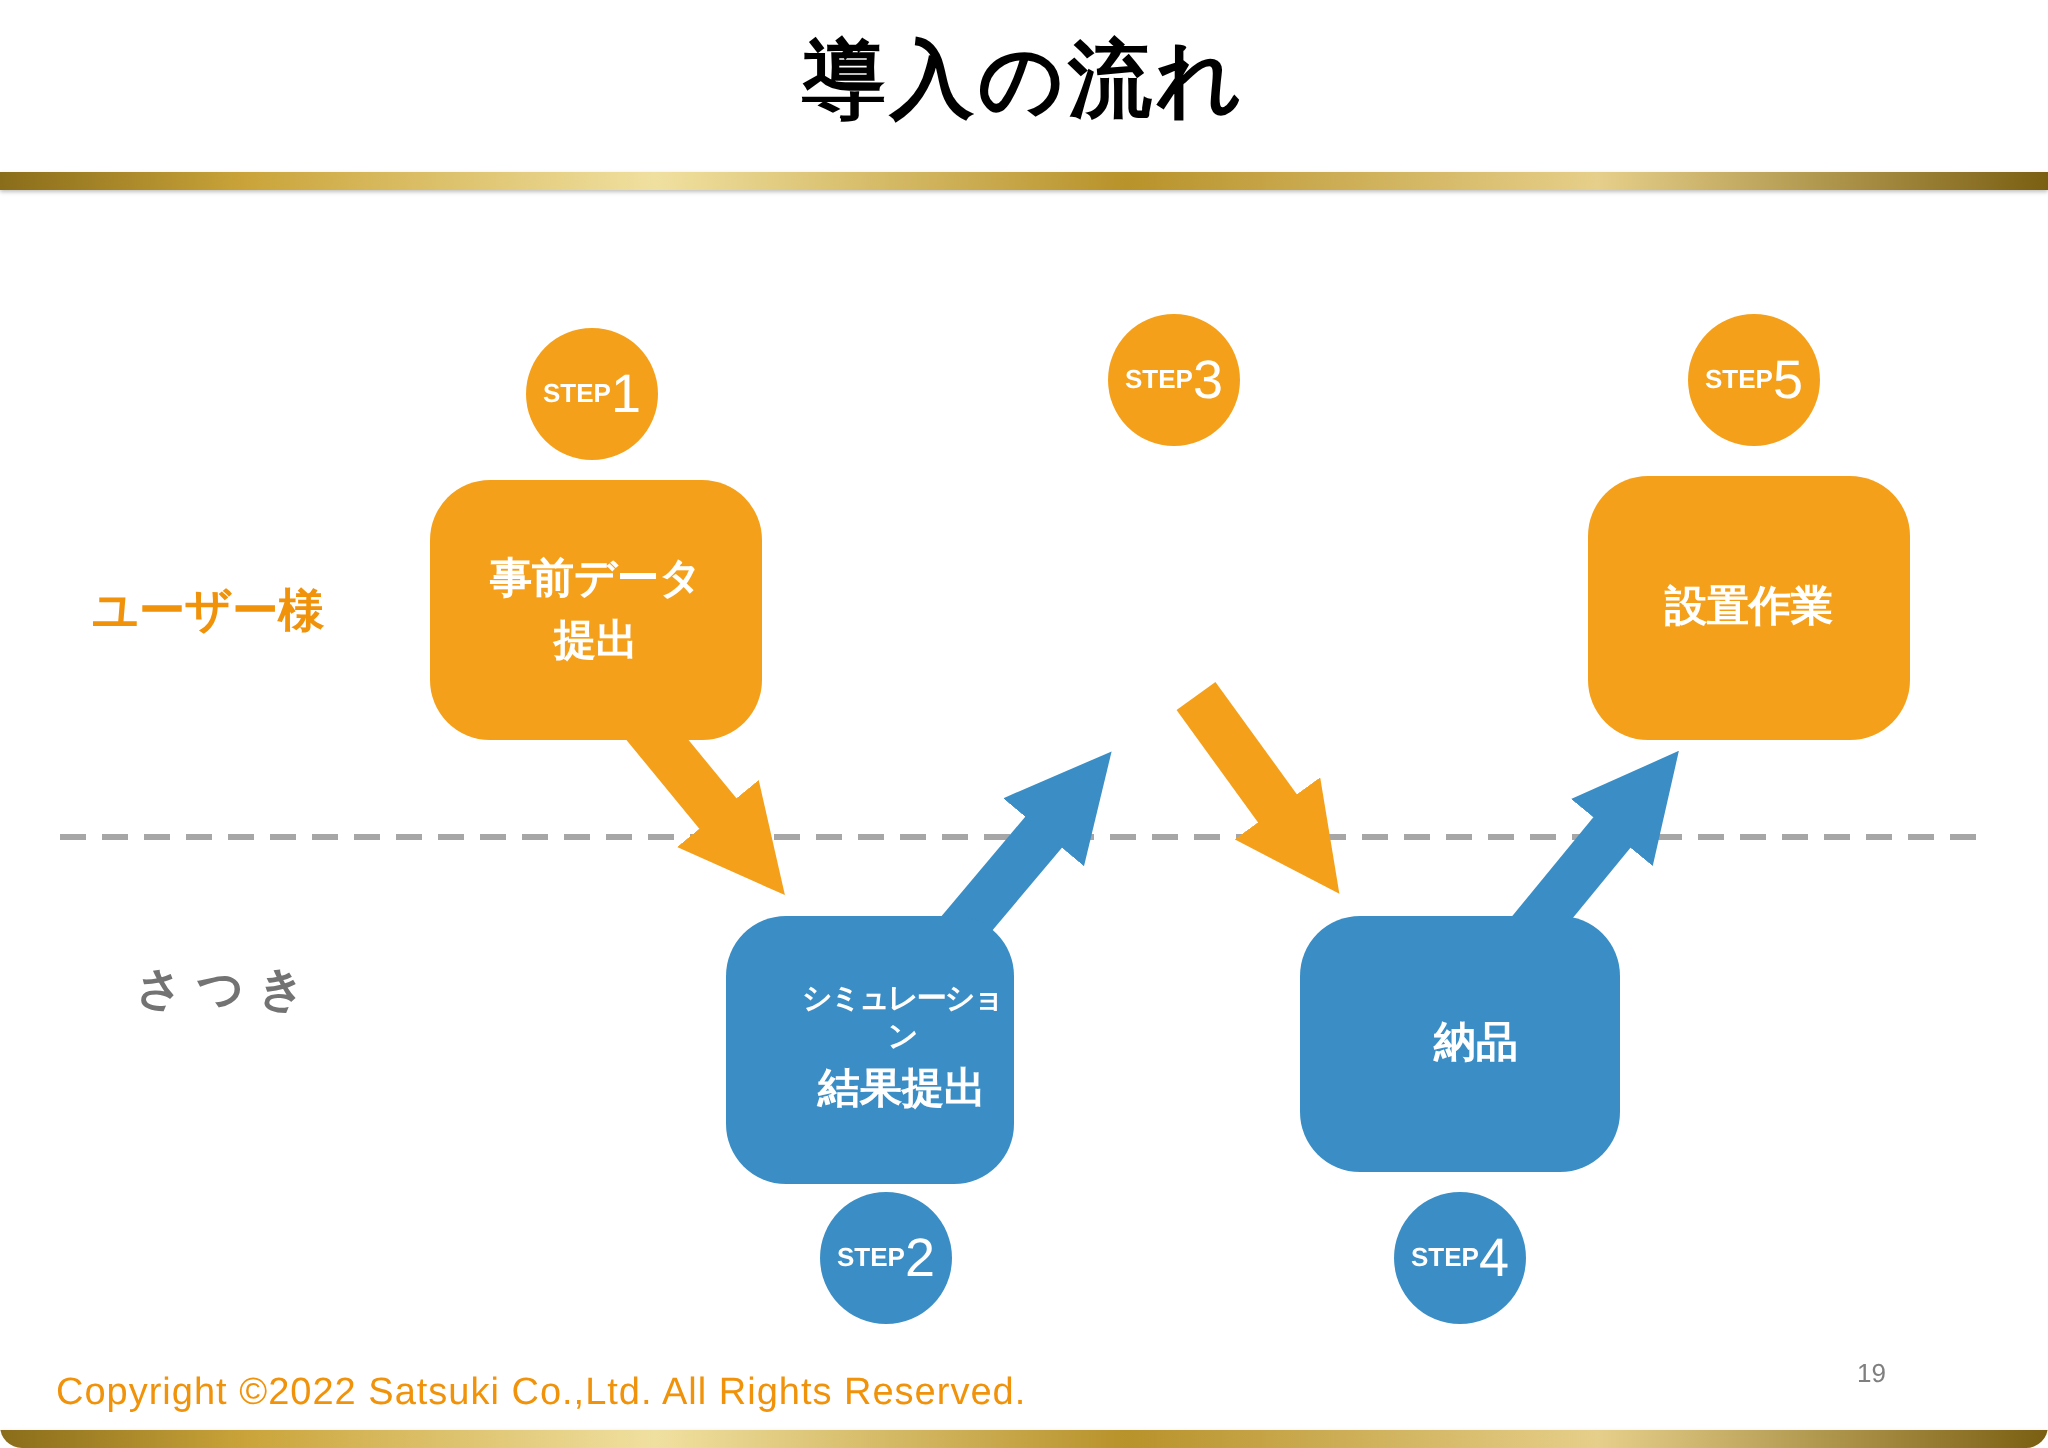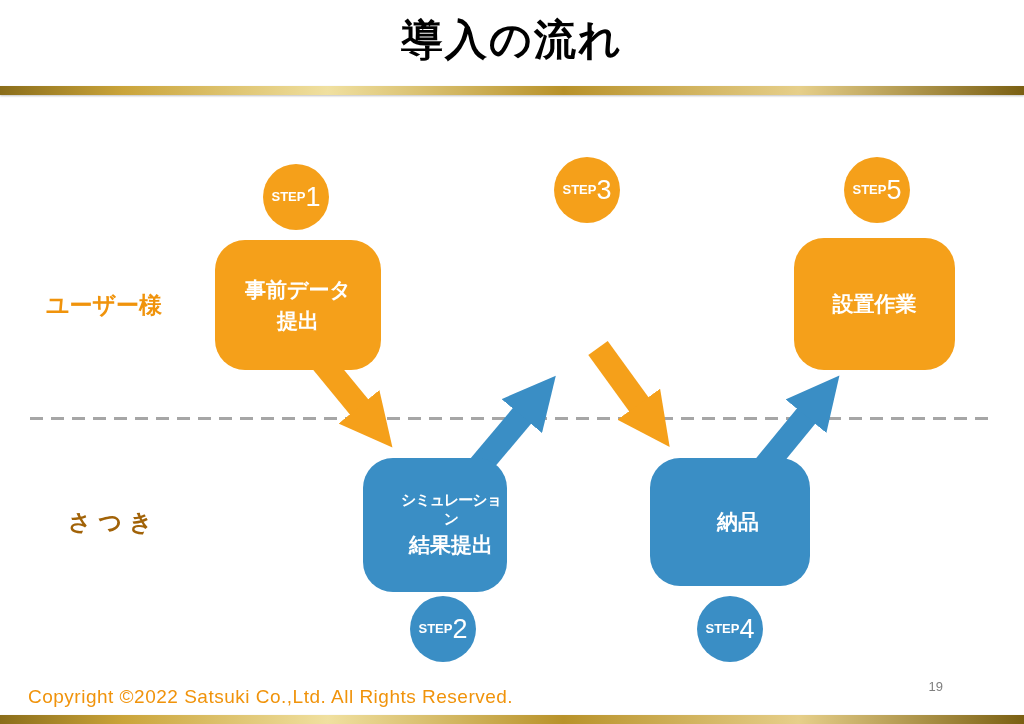--- a/index.html
+++ b/index.html
@@ -1,36 +1,36 @@
 <!DOCTYPE html>
 <html><head>
 <meta charset="utf-8">
 <style>
   * { margin:0; padding:0; box-sizing:border-box; }
   html,body { background:#ffffff; }
   body { font-family:"Liberation Sans", sans-serif; }
-  .slide { position:relative; width:1024px; height:724px; background:#ffffff; overflow:hidden; }
+  .slide { position:relative; width:1024px; height:724px; background:#ffffff; overflow:hidden;border-radius:11px; }
 
   .title {
     position:absolute; top:12px; left:0; width:100%;
     text-align:center; font-size:42px; font-weight:bold; color:#000000;
     letter-spacing:2px;
   }
 
   .gold-bar {
     position:absolute; left:0; width:100%; height:9px;
     background:linear-gradient(90deg,#8a6d1a 0%,#caa43a 12%,#f0e0a0 32%,#b8922a 55%,#e6cf8a 78%,#7a5f12 100%);
     box-shadow:0 1px 2px rgba(0,0,0,0.25);
   }
   .gold-bar.top { top:86px; }
   .gold-bar.bottom { bottom:0; }
 
   .lane-label { position:absolute; font-weight:bold; font-size:23px; white-space:nowrap; }
   .lane-label.user { left:46px; top:290px; color:#F0930B; }
-  .lane-label.satsuki { left:68px; top:507px; color:#a16207; letter-spacing:7px; }
+  .lane-label.satsuki { left:68px; top:479px; color:#737373; letter-spacing:7px; }
 
   .dashed-line {
     position:absolute; left:30px; top:417px; width:966px; height:3px;
     background:repeating-linear-gradient(90deg,#A6A6A6 0 13px,transparent 13px 21px);
   }
 
   .arrows { position:absolute; left:0; top:0; width:1024px; height:724px; pointer-events:none; }
 
   .box {
     position:absolute; border-radius:30px; color:#ffffff;

